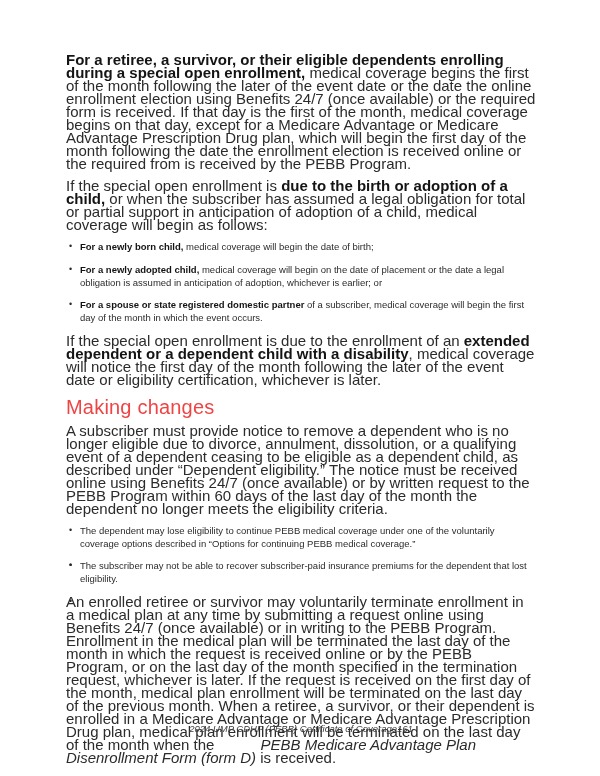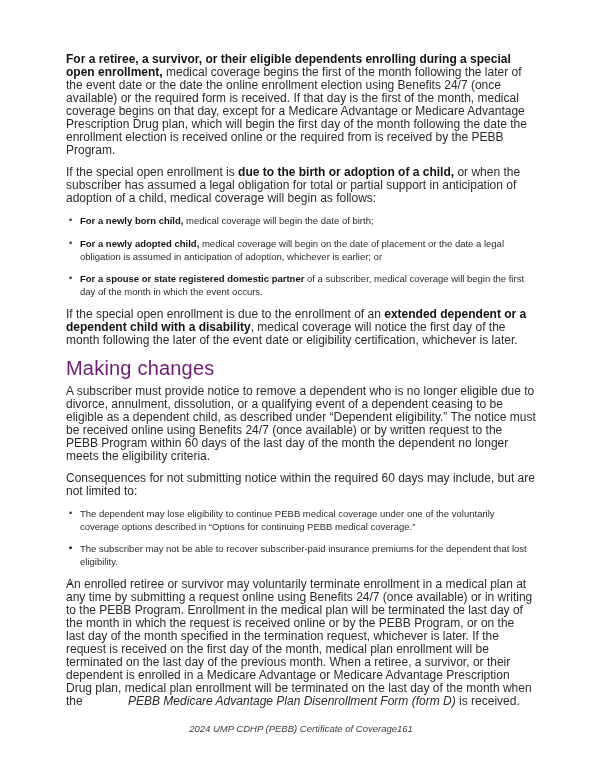--- a/index.html
+++ b/index.html
@@ -16,21 +16,21 @@
     overflow: hidden;
   }
   .page {
     position: absolute;
     top: 0; left: 0; right: 0; bottom: 0;
     padding: 53px 64px 0 66px;
     box-sizing: border-box;
   }
   p.body-text {
     margin: 0 0 9px 0;
-    font-size: 12px;
+    font-size: 15px;
     line-height: 13px;
     color: #2b2b2b;
   }
   p.body-text strong, li strong {
     color: #141414;
   }
   ul.doc-list {
     list-style: none;
     margin: 0 0 0 0;
     padding: 0;
@@ -48,21 +48,21 @@
     left: 3px;
     top: 0;
     font-size: 9px;
     color: #2b2b2b;
   }
   h1.section-title {
     margin: 5px 0 5px 0;
     font-size: 20px;
     line-height: 24px;
     font-weight: 300;
-    color: #701a75;
+    color: #ef4444;
     letter-spacing: 0.2px;
   }
   h2.sub-heading {
     margin: 0 0 3px 0;
     font-size: 16px;
     line-height: 20px;
     font-weight: 700;
     color: #161616;
     letter-spacing: -0.2px;
   }
@@ -97,21 +97,20 @@
     <li><span class="bullet-dot">•</span><strong>For a spouse or state registered domestic partner</strong><span> of a subscriber, medical coverage will begin the first day of the month in which the event occurs.</span></li>
   </ul>
 
   <p class="body-text"><span>If the special open enrollment is due to the enrollment of an </span><strong>extended dependent or a dependent child with a disability</strong><span>, medical coverage will notice the first day of the month following the later of the event date or eligibility certification, whichever is later.</span></p>
 
   <h1 class="section-title">Making changes</h1>
 
 
   <p class="body-text">A subscriber must provide notice to remove a dependent who is no longer eligible due to divorce, annulment, dissolution, or a qualifying event of a dependent ceasing to be eligible as a dependent child, as described under “Dependent eligibility.” The notice must be received online using Benefits 24/7 (once available) or by written request to the PEBB Program within 60 days of the last day of the month the dependent no longer meets the eligibility criteria.</p>
 
-  <p class="body-text">Consequences for not submitting notice within the required 60 days may include, but are not limited to:</p>
 
   <ul class="doc-list">
     <li><span class="bullet-dot">•</span><span>The dependent may lose eligibility to continue PEBB medical coverage under one of the voluntarily coverage options described in “Options for continuing PEBB medical coverage.”</span></li>
     <li><span class="bullet-dot">•</span></li>
     <li><span class="bullet-dot">•</span><span>The subscriber may not be able to recover subscriber-paid insurance premiums for the dependent that lost eligibility.</span></li>
     <li><span class="bullet-dot">•</span></li>
   </ul>
 
 
   <p class="body-text"><span>An enrolled retiree or survivor may voluntarily terminate enrollment in a medical plan at any time by submitting a request online using Benefits 24/7 (once available) or in writing to the PEBB Program. Enrollment in the medical plan will be terminated the last day of the month in which the request is received online or by the PEBB Program, or on the last day of the month specified in the termination request, whichever is later. If the request is received on the first day of the month, medical plan enrollment will be terminated on the last day of the previous month. When a retiree, a survivor, or their dependent is enrolled in a Medicare Advantage or Medicare Advantage Prescription Drug plan, medical plan enrollment will be terminated on the last day of the month when the </span><span class="italic">PEBB Medicare Advantage Plan Disenrollment Form (form D)</span><span> is received.</span></p>

